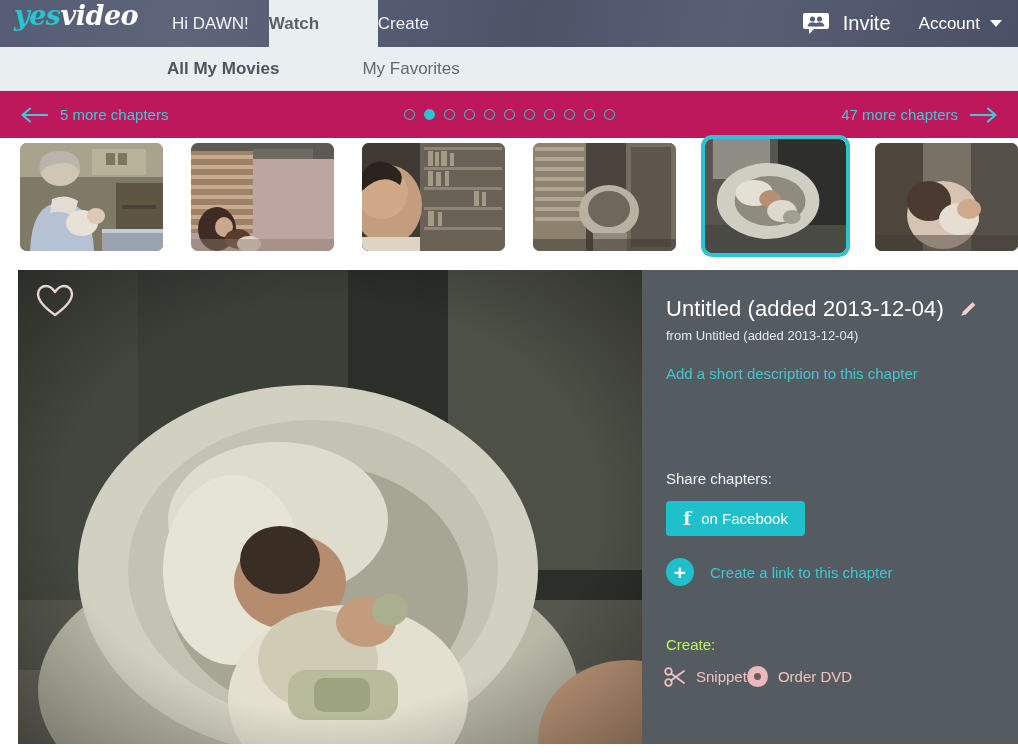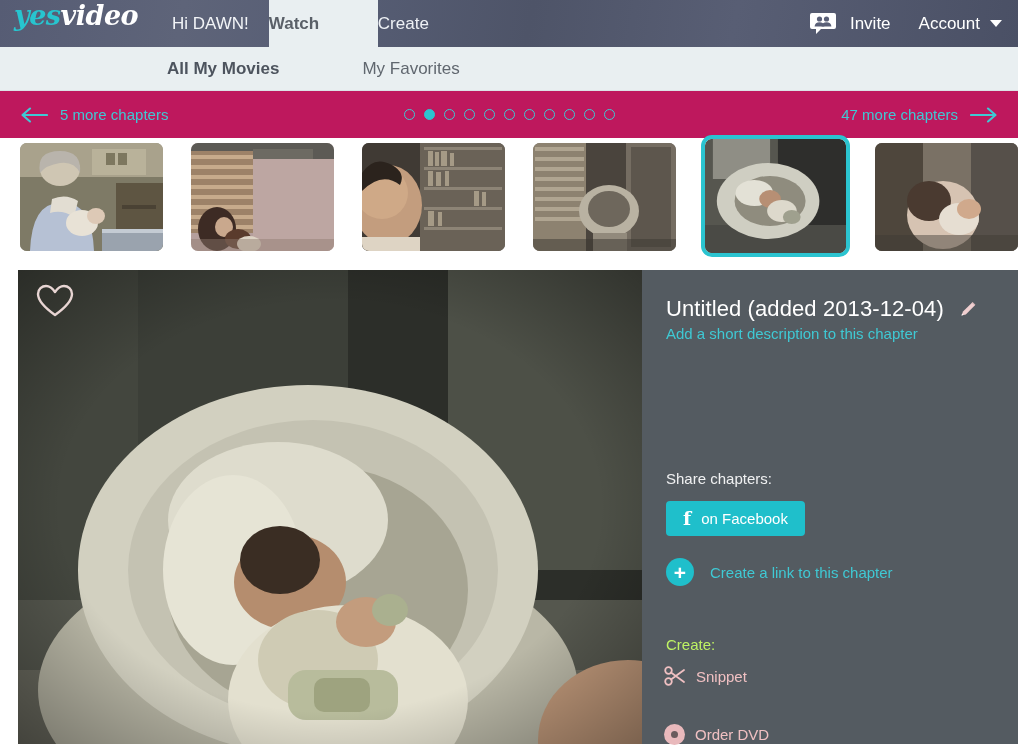--- a/index.html
+++ b/index.html
@@ -55,21 +55,21 @@
     font-weight: bold;
   }
   .topright {
     margin-left: auto;
     display: flex; align-items: center;
     padding-right: 16px;
     gap: 28px;
   }
   .invite {
     display: flex; align-items: center; gap: 14px;
-    color: #ffffff; font-size: 17px; cursor: pointer;
+    color: #ffffff; font-size: 20px; cursor: pointer;
   }
   .invite-ico { width: 26px; height: 24px; display:block; }
   .account {
     display: flex; align-items: center; gap: 10px;
     color: #ffffff; font-size: 17px; cursor: pointer;
   }
   .caret {
     width: 0; height: 0;
     border-left: 6px solid transparent;
     border-right: 6px solid transparent;
@@ -208,21 +208,21 @@
     font-weight: normal;
     letter-spacing: 0.1px;
   }
   .pencil { cursor: pointer; display:block; }
   .chap-from {
     margin-top: 6px;
     font-size: 13px;
     color: #e6e8ea;
   }
   .desc-link {
-    margin-top: 3px;
+    margin-top: 22px;
     font-size: 15px;
     color: #3fc9d4;
     cursor: pointer;
   }
   .share-label {
     position: absolute;
     top: 200px; left: 24px;
     font-size: 15px; color: #f0f1f2;
   }
   .share-btns {
@@ -265,21 +265,21 @@
   .linkrow .txt { color: #3fc9d4; font-size: 15px; }
 
   .create-label {
     position: absolute;
     top: 366px; left: 24px;
     font-size: 15px; color: #bef264;
   }
   .create-row {
     position: absolute;
     top: 396px; left: 22px;
-    display: flex; gap: 38px; flex-direction: column;
+    display: flex; 
   }
   .create-item {
     display: flex; align-items: center; gap: 10px;
     color: #f0c0c2; font-size: 15px; cursor: pointer;
   }
   .dvd-ico {
     width: 21px; height: 21px; border-radius: 50%;
     background: #e9b9bc;
     display: flex; align-items: center; justify-content: center;
   }
@@ -563,20 +563,24 @@
       <div class="chap-title">Untitled (added 2013-12-04)</div>
       <span>
         <svg class="pencil" width="20" height="20" viewBox="0 0 20 20">
           <path d="M3.5 16.5 L5 12.6 L14.2 3.4 L17 6.2 L7.8 15.4 Z" fill="#f0cfd0"></path>
           <path d="M3.5 16.5 L5.3 15.9 L4.1 14.7 Z" fill="#ffffff"></path>
           <path d="M14.2 3.4 L17 6.2" stroke="#d8b6b8" stroke-width="1.2"></path>
         </svg>
       </span>
     </div>
 
+    <div class="chap-from">
+      <span>from</span>
+      <span>Untitled (added 2013-12-04)</span>
+    </div>
 
     <div class="desc-link">Add a short description to this chapter</div>
 
     <div class="share-label">Share chapters:</div>
 
     <div class="share-btns">
       <button class="sbtn">
         <span class="fb-glyph">f</span>
         <span>on Facebook</span>
       </button>

